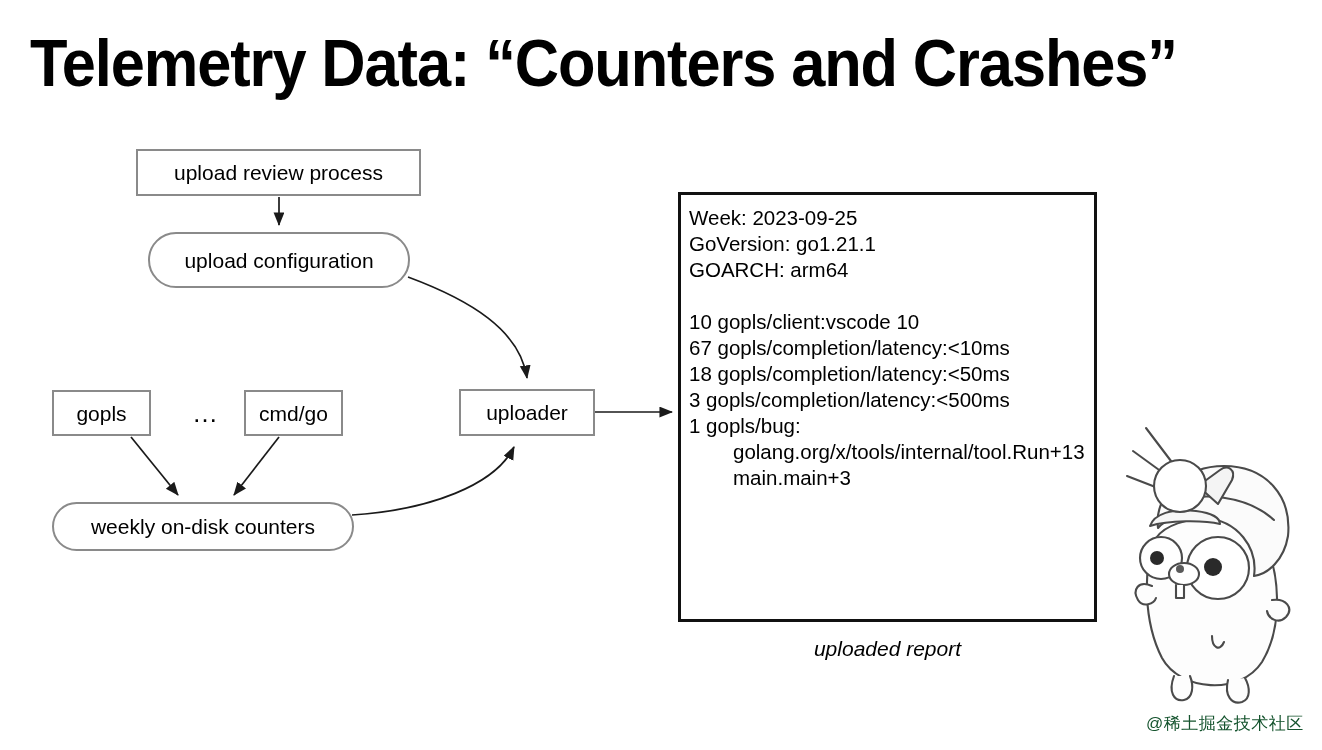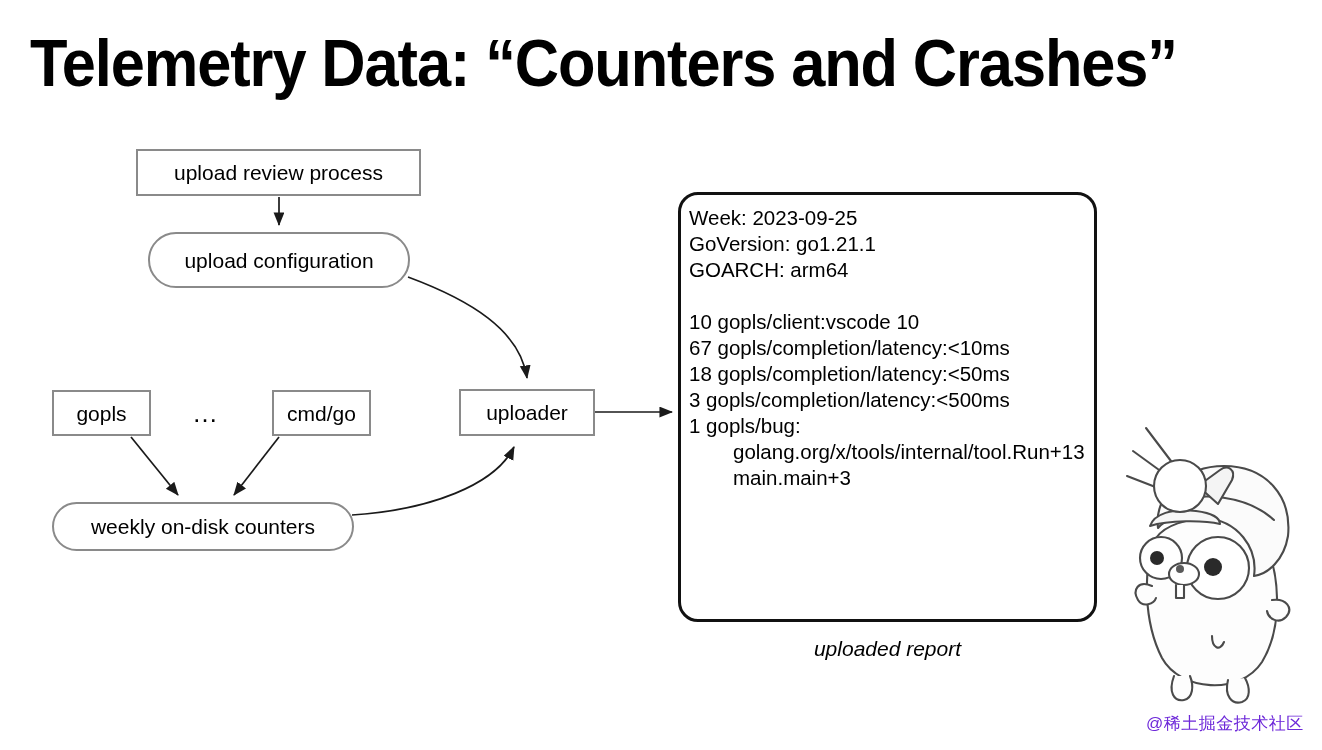--- a/index.html
+++ b/index.html
@@ -55,21 +55,21 @@
     line-height: 1;
     color: #000;
     white-space: nowrap;
   }
   .node.rect  { border-radius: 0; }
   .node.pill  { border-radius: 999px; }
 
   #node-upload-review     { left: 136px; top: 149px; width: 285px; height: 47px; }
   #node-upload-config     { left: 148px; top: 232px; width: 262px; height: 56px; }
   #node-gopls             { left: 52px;  top: 390px; width: 99px;  height: 46px; }
-  #node-cmdgo             { left: 272px; top: 390px; width: 99px;  height: 46px; }
+  #node-cmdgo             { left: 244px; top: 390px; width: 99px;  height: 46px; }
   #node-uploader          { left: 459px; top: 389px; width: 136px; height: 47px; }
   #node-weekly-counters   { left: 52px;  top: 502px; width: 302px; height: 49px; }
 
   #ellipsis-dots {
     position: absolute;
     left: 182px;
     top: 398px;
     width: 48px;
     text-align: center;
     font-size: 26px;
@@ -173,21 +173,21 @@
 </div>
 
 <div class="node rect" id="node-uploader" style="border-color: rgb(138, 138, 138);">
   <span>uploader</span>
 </div>
 
 <div class="node pill" id="node-weekly-counters" style="border-color: rgb(138, 138, 138);">
   <span>weekly on-disk counters</span>
 </div>
 
-<div id="report-box" style="border-color: rgb(17, 17, 17); border-radius: 20px;">
+<div id="report-box" style="border-color: rgb(17, 17, 17);">
     <div class="report-line">Week: 2023-09-25</div>
     <div class="report-line">GoVersion: go1.21.1</div>
     <div class="report-line">GOARCH: arm64</div>
     <div class="report-line blank"></div>
     <div class="report-line">10 gopls/client:vscode 10</div>
     <div class="report-line">67 gopls/completion/latency:&lt;10ms</div>
     <div class="report-line">18 gopls/completion/latency:&lt;50ms</div>
     <div class="report-line">3 gopls/completion/latency:&lt;500ms</div>
     <div class="report-line">1 gopls/bug:</div>
     <div class="report-line indent">golang.org/x/tools/internal/tool.Run+13</div>
@@ -234,13 +234,13 @@
 
     <ellipse cx="76" cy="166" rx="15" ry="11" fill="#ffffff"></ellipse>
     <circle cx="72" cy="161" r="4" fill="#5a5a5a" stroke="none"></circle>
 
     <path d="M68 177 L68 190 L76 190 L76 177" fill="#ffffff"></path>
 
     <path d="M104 228 C104 240, 112 244, 116 234"></path>
   </g>
 </svg>
 
-<div id="watermark" style="color: #6d28d9;">@稀土掘金技术社区</div>
+<div id="watermark" style="color: #14532d;">@稀土掘金技术社区</div>
 
 </body></html>

